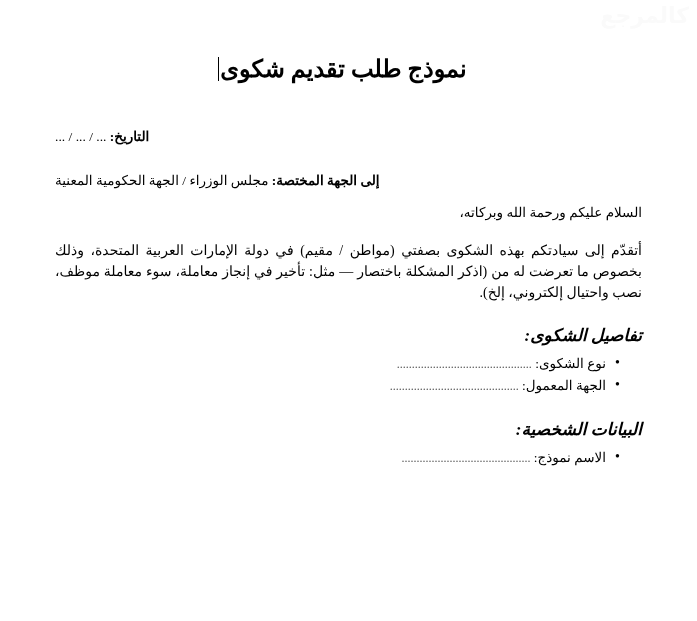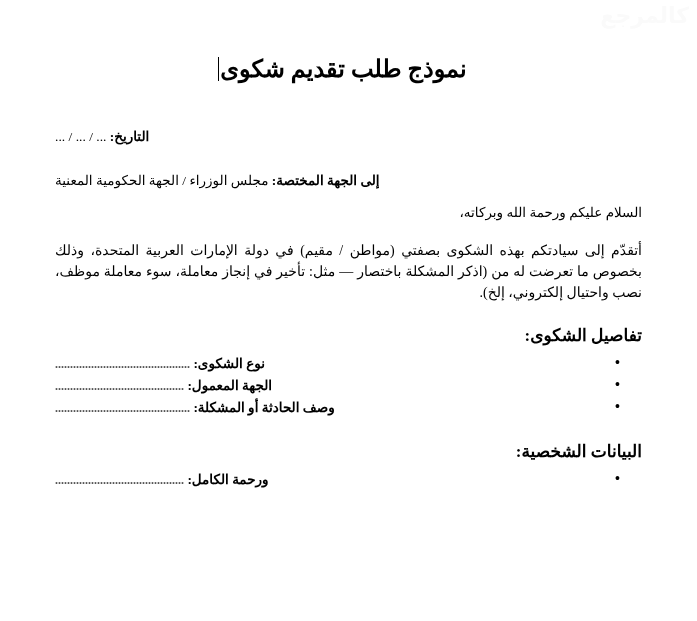--- a/index.html
+++ b/index.html
@@ -100,36 +100,36 @@
     margin-top: 12px;
   }
 
   .section-head {
     font-size: 17px;
     font-weight: bold;
     line-height: 26px;
     text-align: right;
     margin-top: 20px;
     margin-bottom: 4px;
+    font-style: italic;
   }
 
   ul.field-list {
     list-style: none;
     margin: 0;
     padding: 0 22px 0 0;
   }
   ul.field-list li {
     font-size: 13.5px;
     line-height: 21px;
-    text-align: left;
+    text-align: right;
     position: relative;
     padding-right: 14px;
     white-space: nowrap;
     overflow: hidden;
-    font-weight: bold;
   }
   ul.field-list li::before {
     content: "\2022";
     position: absolute;
     right: 0;
     top: -1px;
     font-size: 14px;
     line-height: 21px;
   }
   .dots {
@@ -169,31 +169,27 @@
 
     <ul class="field-list">
       <li>
         <span>نوع الشكوى:</span>
         <span class="dots">.............................................</span>
       </li>
       <li>
         <span>الجهة المعمول:</span>
         <span class="dots">...........................................</span>
       </li>
-      <li>
-        <span>وصف الحادثة أو المشكلة:</span>
-        <span class="dots">.............................................</span>
-      </li>
     </ul>
 
     <h2 class="section-head">البيانات الشخصية:</h2>
 
     <ul class="field-list">
       <li>
-        <span>ورحمة الكامل:</span>
+        <span>الاسم نموذج:</span>
         <span class="dots">...........................................</span>
       </li>
       <li>
         
         
       </li>
 
     </ul>
 
   </div>

